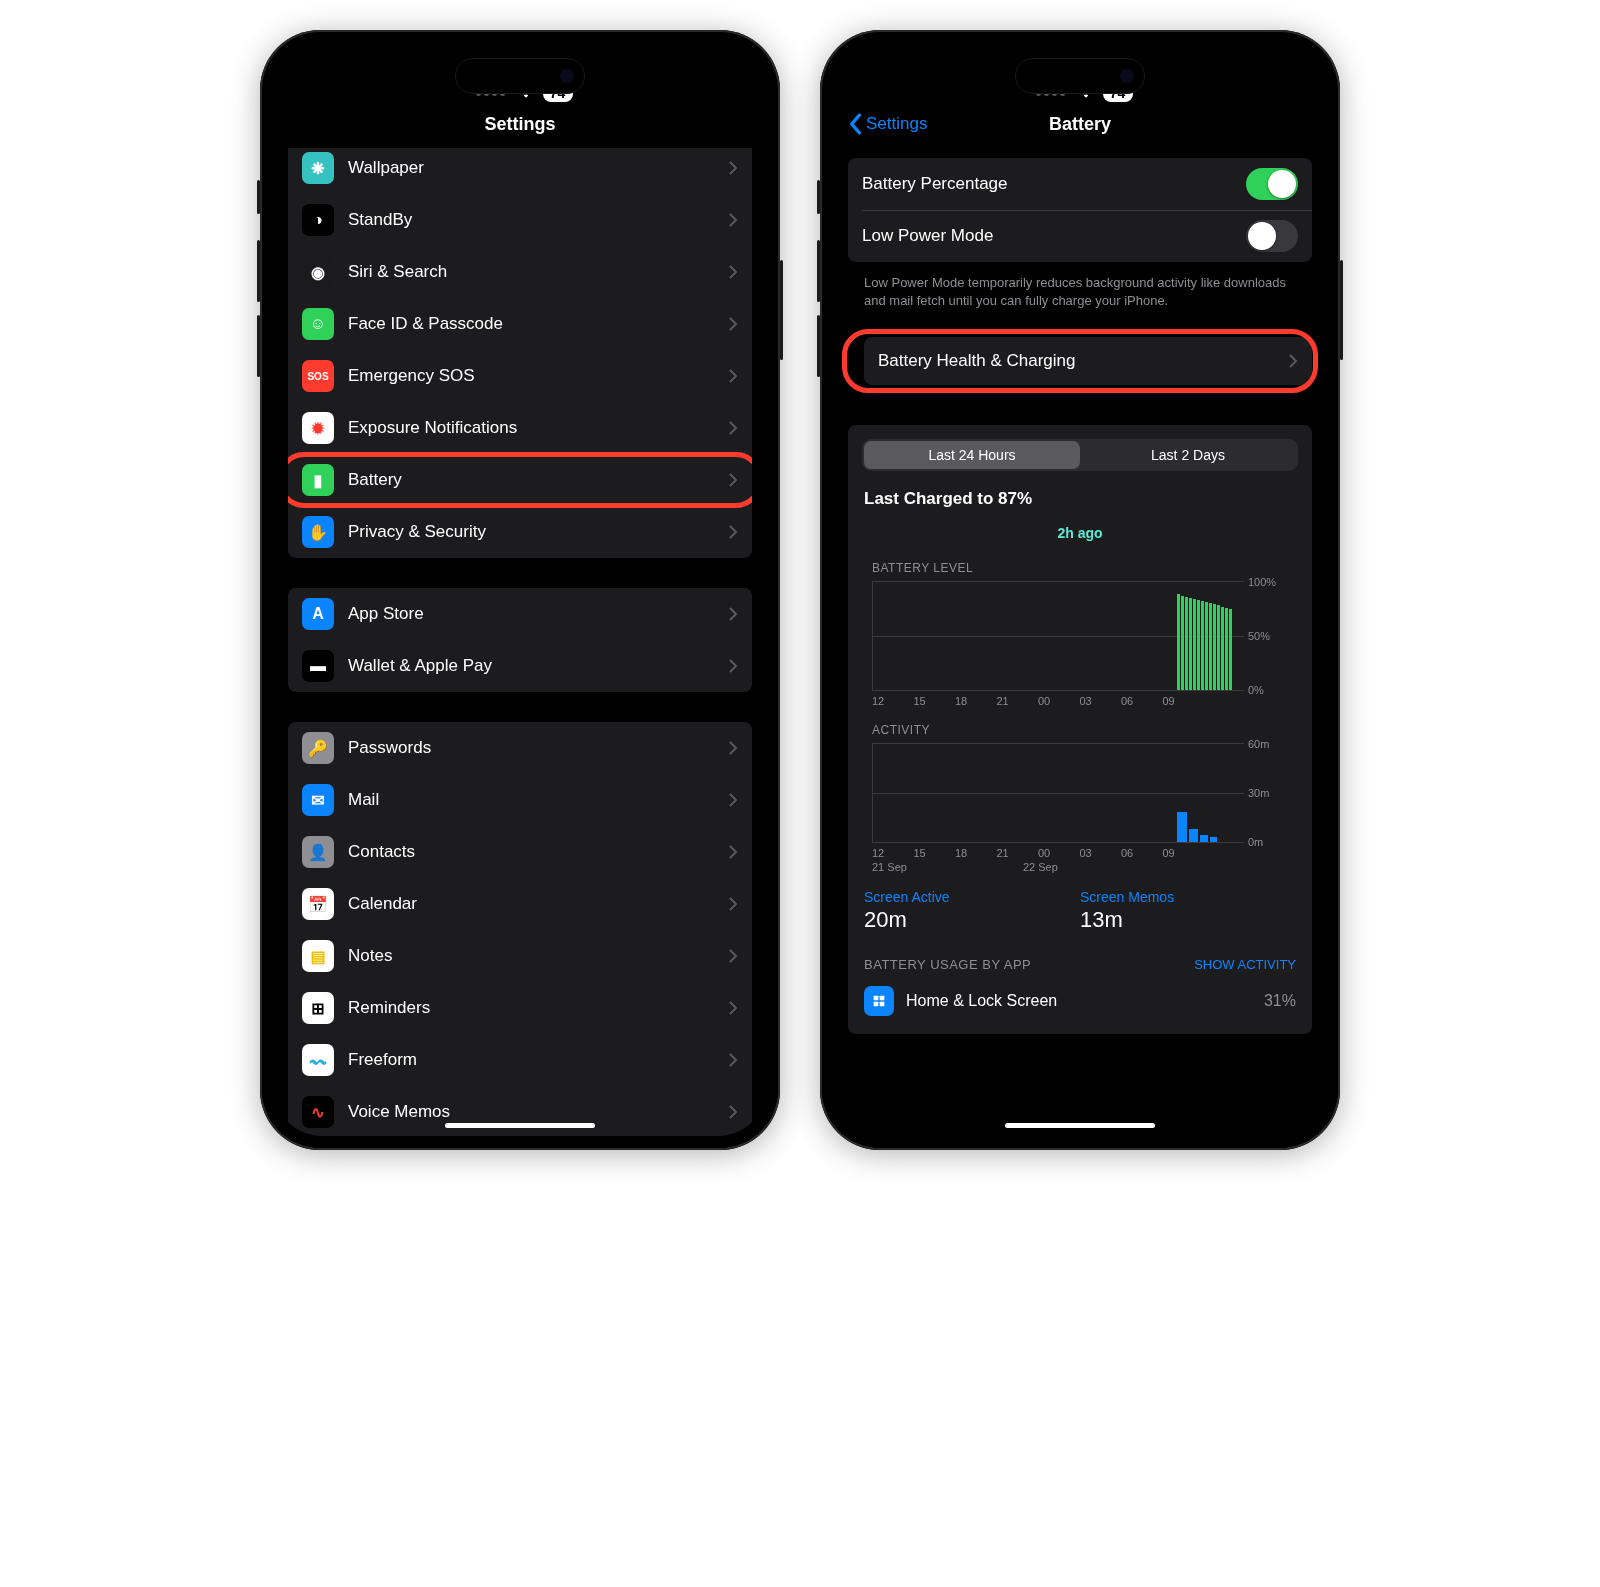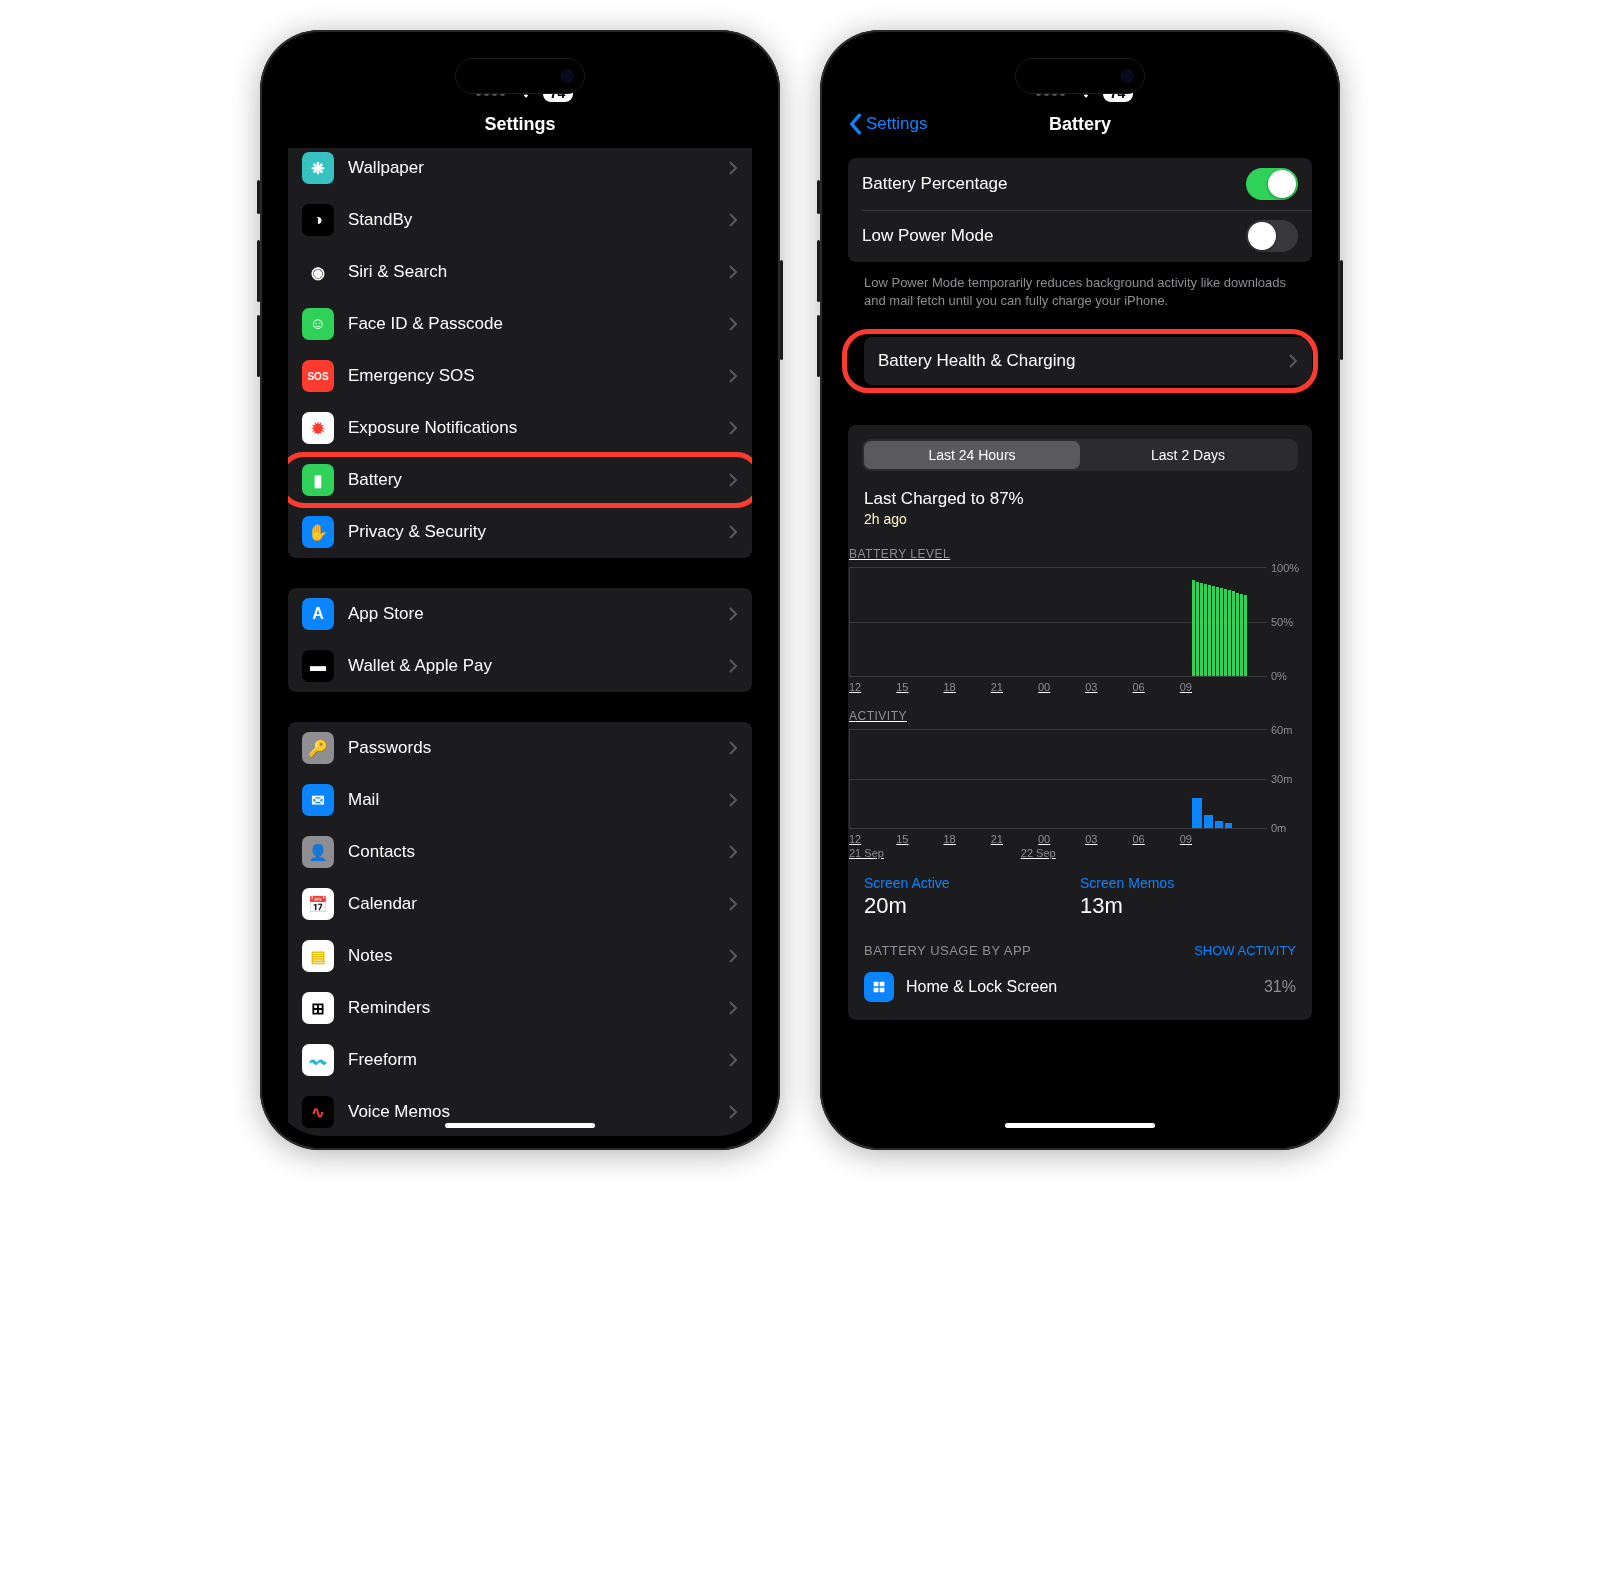--- a/index.html
+++ b/index.html
@@ -204,24 +204,24 @@
   }
   .seg-item {
     flex: 1;
     text-align: center;
     padding: 6px 0;
     font-size: 14px;
     color: #fff;
     border-radius: 7px;
   }
   .seg-item.active { background: #5a5a5e; }
-  .charge-info { padding: 4px 16px 14px; }
+  .charge-info { padding: 4px 16px 14px; font-weight: bold; }
   .charge-title { font-size: 17px; }
-  .charge-sub { font-size: 14px; color: #fef9c3; margin-top: 2px; }
-  .chart-sec { padding: 6px 1px 0; text-decoration: underline; }
+  .charge-sub { font-size: 14px; color: #5eead4; margin-top: 16px; text-align: center; }
+  .chart-sec { padding: 6px 24px 0; }
   .chart-label { font-size: 12px; color: #8e8e93; letter-spacing: 0.5px; margin-bottom: 6px; }
   .chart-box {
     position: relative;
     height: 110px;
     border: 0.5px solid #3a3a3c;
     border-right: none;
     display: flex;
   }
   .chart-grid-h { position: absolute; left: 0; right: 0; height: 0.5px; background: #3a3a3c; }
   .chart-y { position: absolute; right: -40px; font-size: 11px; color: #8e8e93; transform: translateY(-50%); width: 36px; }

